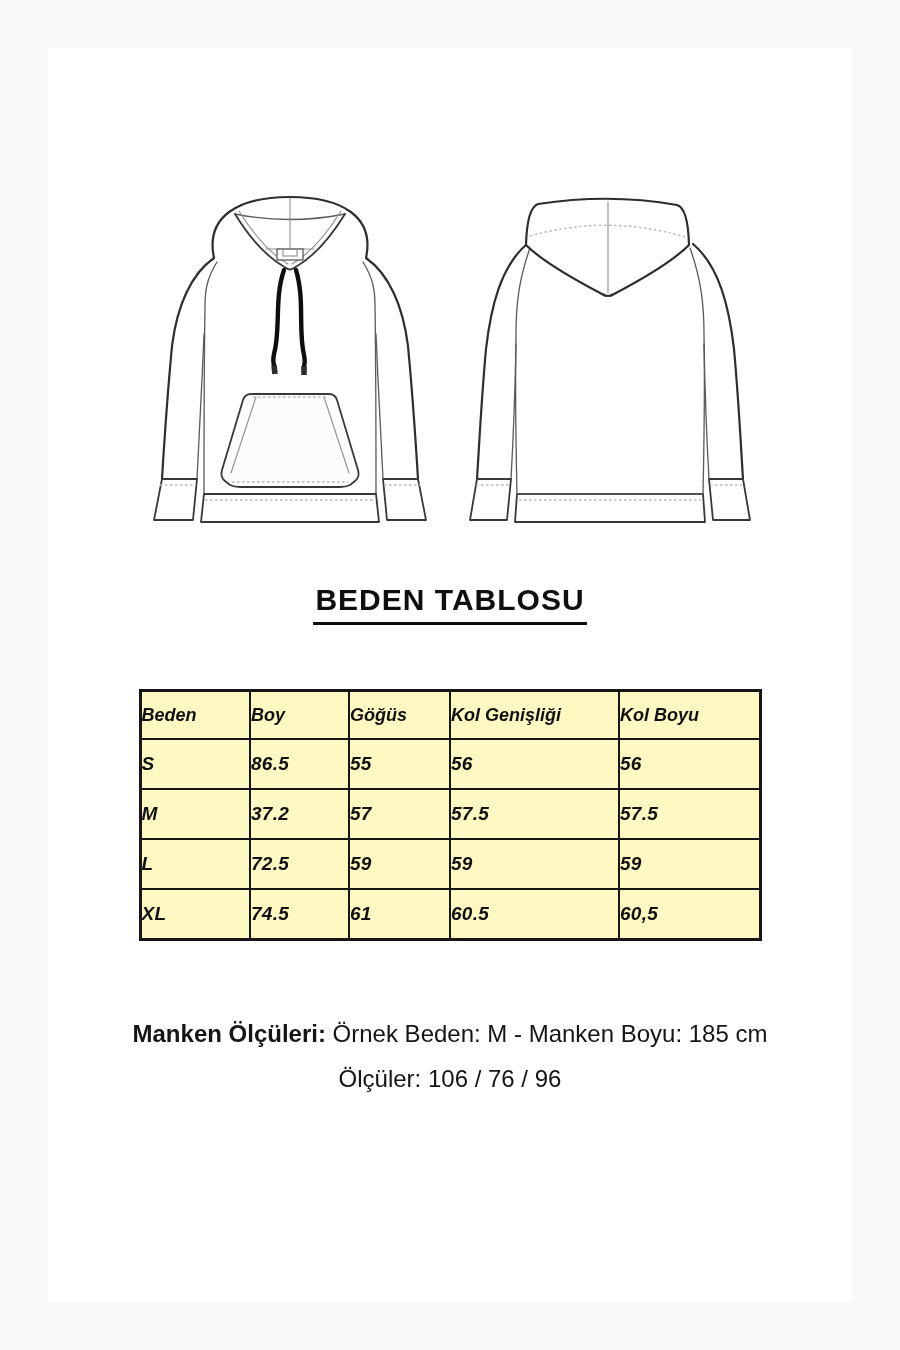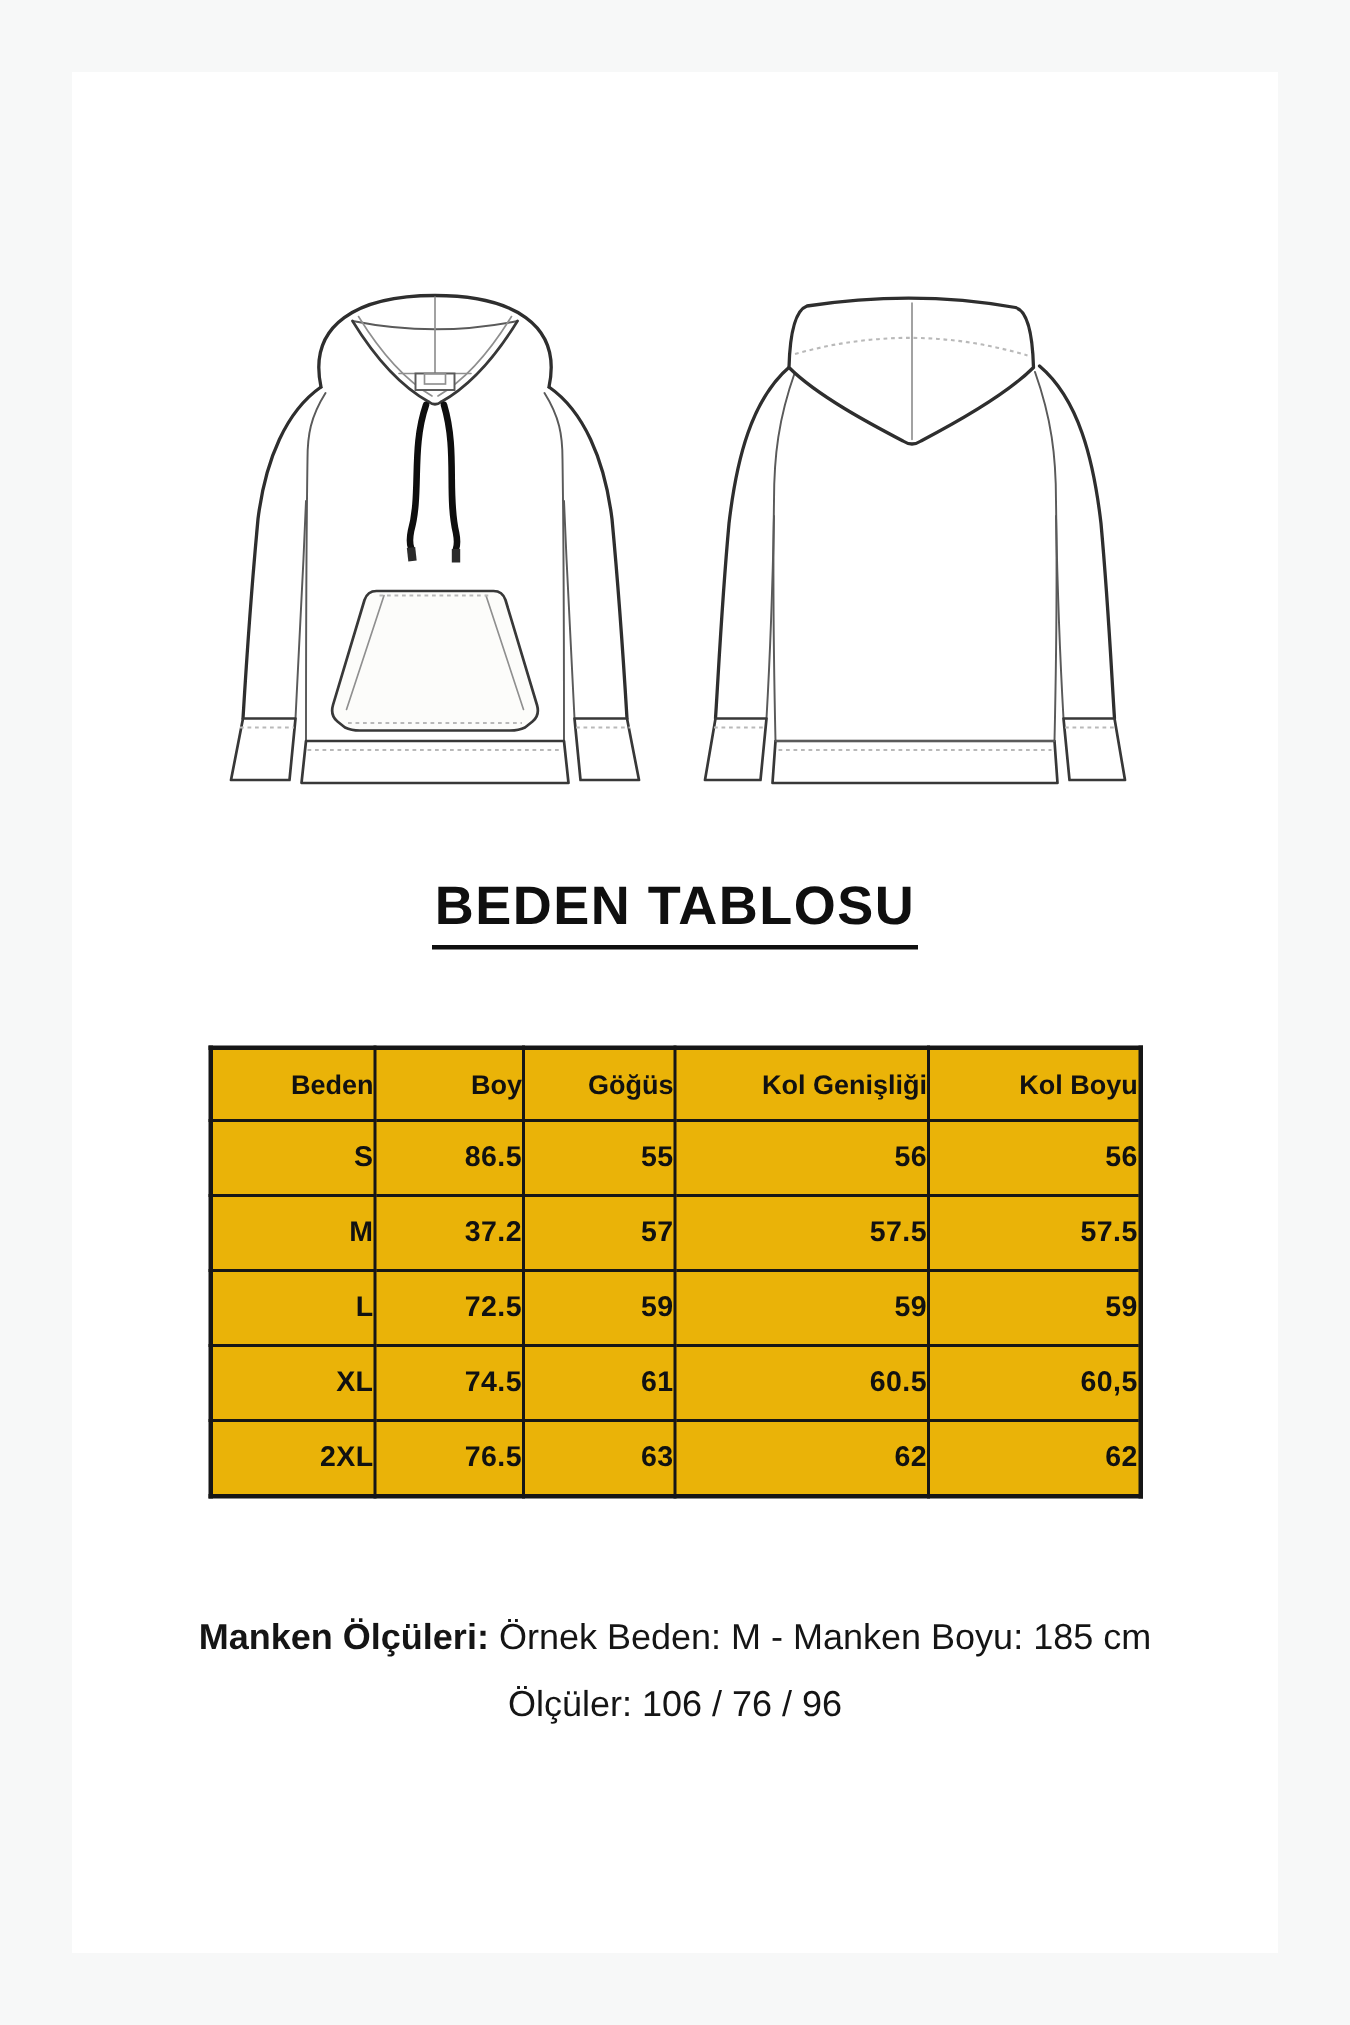--- a/index.html
+++ b/index.html
@@ -25,43 +25,44 @@
     gap:34px;
   }
   .drawings svg{display:block;}
   
   .title-wrap{
     margin-top:54px;
     text-align:center;
   }
   .page-title{
     display:inline-block;
-    font-size:36px;
+    font-size:30px;
     font-weight:700;
     letter-spacing:1px;
     color:#0f0f0f;
     border-bottom:3px solid #0f0f0f;
     padding:0 2px 5px 2px;
   }
   
   table.size-table{
     margin:64px auto 0 auto;
     border-collapse:collapse;
     border:3px solid #161616;
     table-layout:fixed;
     width:620px;
     background:#fefefe;
   }
   .size-table th,.size-table td{
     border:2.5px solid #161616;
-    text-align:right;
+    text-align:left;
     vertical-align:middle;
     padding:0;
     height:48px;
-    background:#eab308;
+    background:#fef9c3;
+    font-style:italic;
   }
   .size-table th{
     font-size:18px;
     font-weight:700;
     height:46px;
   }
   .size-table td{
     font-size:19px;
     font-weight:600;
     letter-spacing:0.3px;
@@ -215,27 +216,20 @@
         <td>59</td>
         <td>59</td>
       </tr>
       <tr>
         <td class="size-col">XL</td>
         <td>74.5</td>
         <td>61</td>
         <td>60.5</td>
         <td>60,5</td>
       </tr>
-      <tr>
-        <td class="size-col">2XL</td>
-        <td>76.5</td>
-        <td>63</td>
-        <td>62</td>
-        <td>62</td>
-      </tr>
     </tbody>
   </table>
 
   <div class="model-info">
     <div>
       <span class="bold">Manken Ölçüleri:</span>
       <span>Örnek Beden: M - Manken Boyu: 185 cm</span>
     </div>
     <div>Ölçüler: 106 / 76 / 96</div>
   </div>

